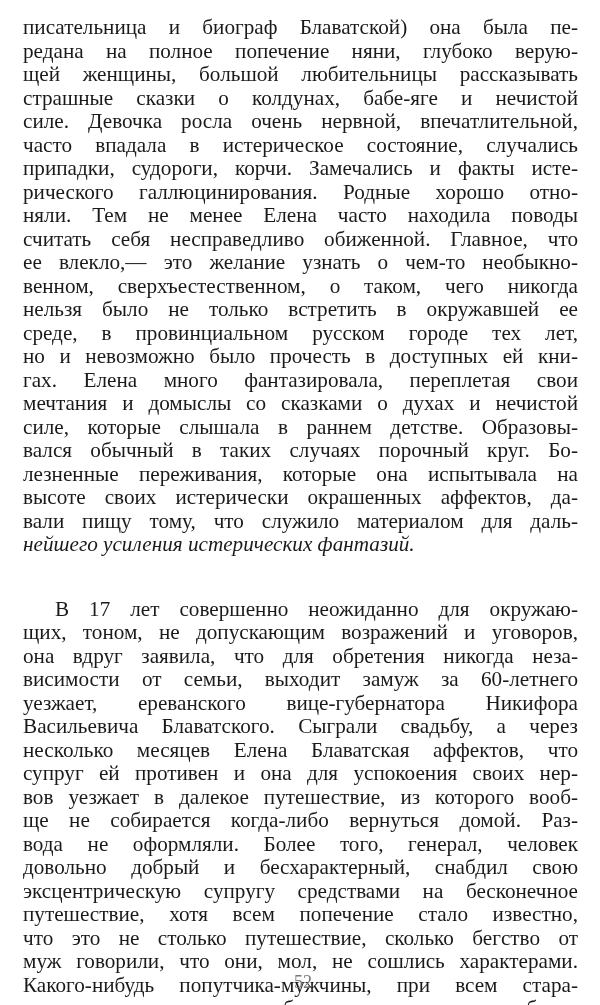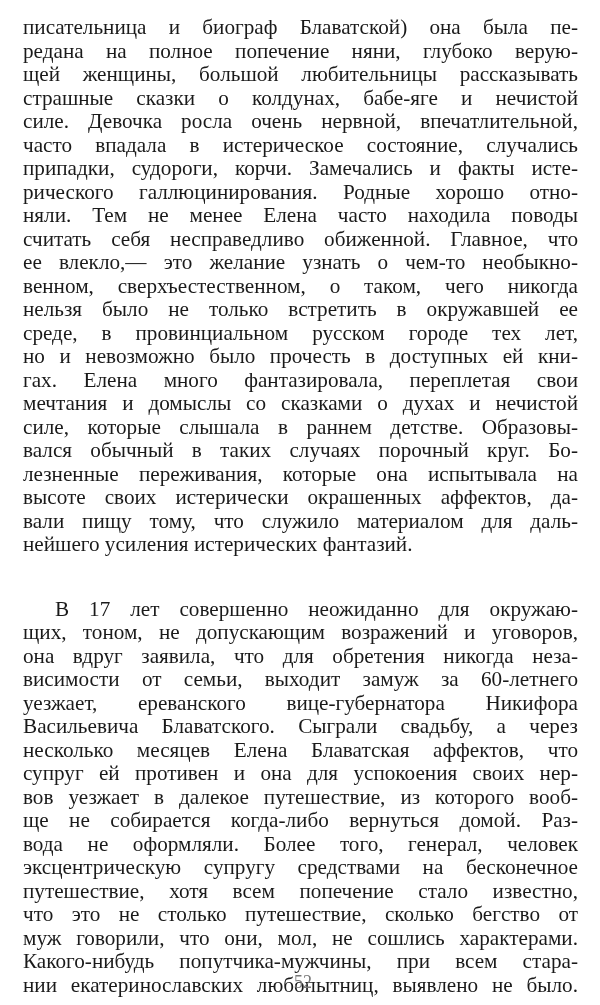--- a/index.html
+++ b/index.html
@@ -6,21 +6,21 @@
   body { width: 600px; height: 1005px; position: relative; overflow: hidden; }
   .page {
     position: absolute; left: 23px; top: 16px; width: 555px;
     font-family: "Liberation Serif", "DejaVu Serif", serif;
     font-size: 21.2px; line-height: 23.5px; color: #1a1a1a;
   }
   .line {
     display: block; height: 23.5px; white-space: nowrap;
     text-align: justify; text-align-last: justify;
   }
-  .line.last { text-align-last: left; }
+  .line.last { text-align-last: left; font-style: italic; }
   .line.indent { padding-left: 32px; margin-top: 41px; }
   .page-number {
     position: absolute; left: 0; width: 510px; top: 972px; text-align: center;
     font-family: "Liberation Serif", "DejaVu Serif", serif;
     font-size: 18px; color: #777; padding-left: 48px;
   }
 </style>
 </head>
 <body>
 
@@ -55,20 +55,21 @@
       <span class="line">щих, тоном, не допускающим возражений и уговоров,</span>
       <span class="line">она вдруг заявила, что для обретения никогда неза-</span>
       <span class="line">висимости от семьи, выходит замуж за 60-летнего</span>
       <span class="line">уезжает, ереванского вице-губернатора Никифора</span>
       <span class="line">Васильевича Блаватского. Сыграли свадьбу, а через</span>
       <span class="line">несколько месяцев Елена Блаватская аффектов, что</span>
       <span class="line">супруг ей противен и она для успокоения своих нер-</span>
       <span class="line">вов уезжает в далекое путешествие, из которого вооб-</span>
       <span class="line">ще не собирается когда-либо вернуться домой. Раз-</span>
       <span class="line">вода не оформляли. Более того, генерал, человек</span>
+      <span class="line">довольно добрый и бесхарактерный, снабдил свою</span>
       <span class="line">эксцентрическую супругу средствами на бесконечное</span>
       <span class="line">путешествие, хотя всем попечение стало известно,</span>
       <span class="line">что это не столько путешествие, сколько бегство от</span>
       <span class="line">муж говорили, что они, мол, не сошлись характерами.</span>
       <span class="line">Какого-нибудь попутчика-мужчины, при всем стара-</span>
       <span class="line">нии екатеринославских любопытниц, выявлено не было.</span>
     </div>
   </div>
 <div class="page-number">52</div>
 

